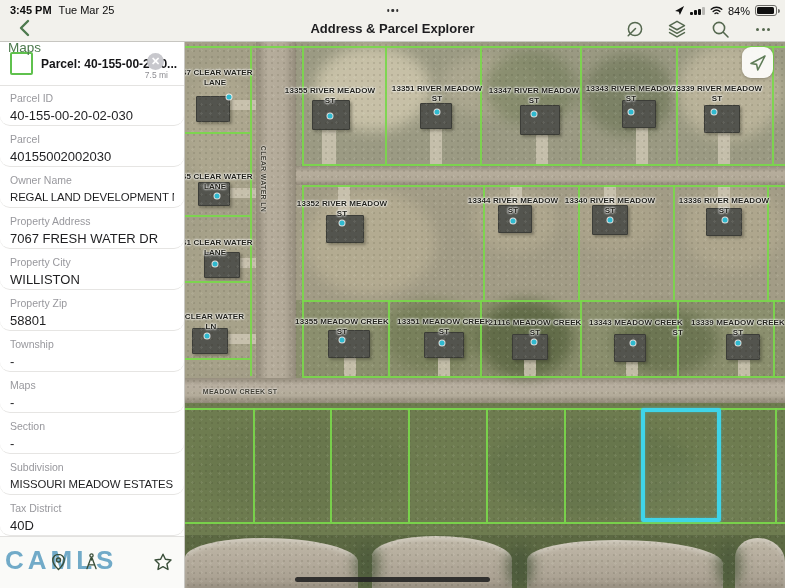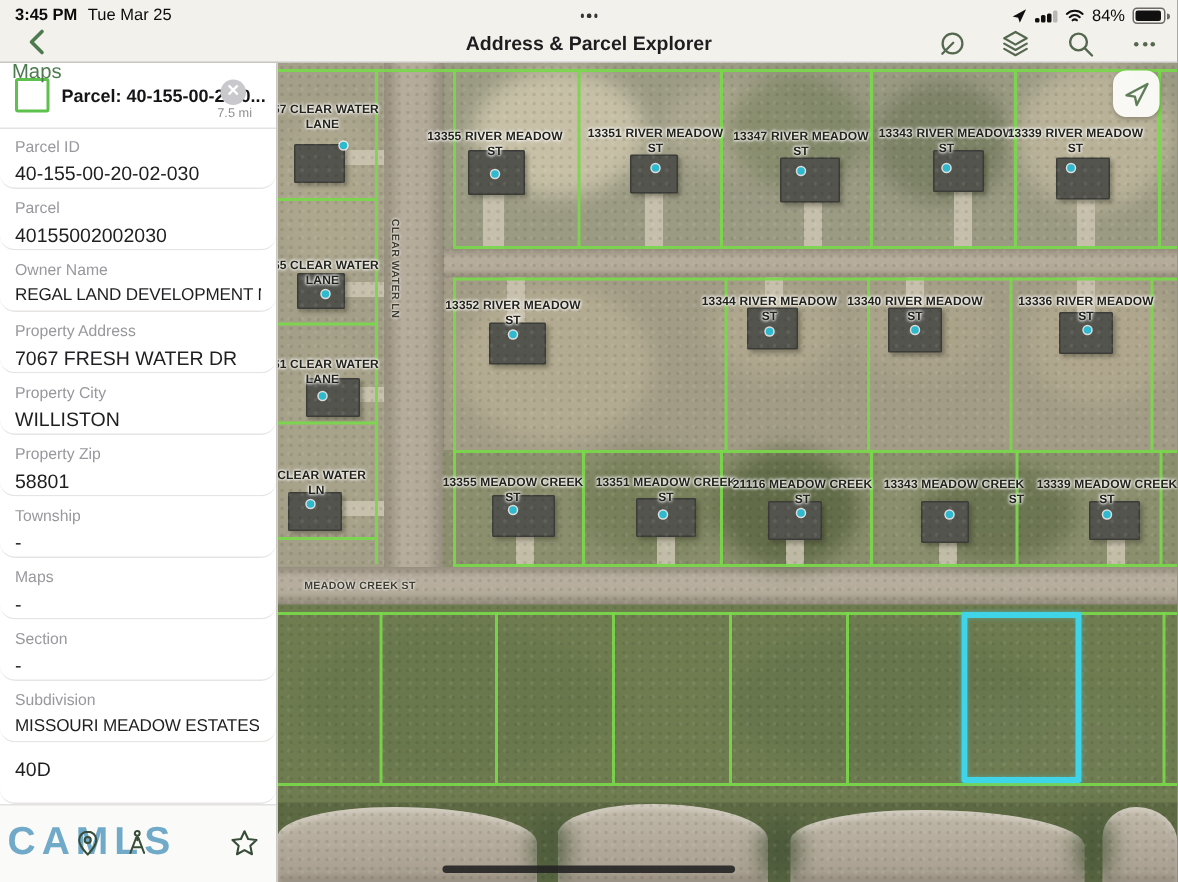--- a/index.html
+++ b/index.html
@@ -198,20 +198,21 @@
         </div>
         <div class="field">
           <div class="flabel">Section</div>
           <div class="fvalue">-</div>
         </div>
         <div class="field">
           <div class="flabel">Subdivision</div>
           <div class="fvalue long">MISSOURI MEADOW ESTATES</div>
         </div>
         <div class="field">
+          <div class="flabel">Tax District</div>
           <div class="fvalue">40D</div>
         </div>
       </div>
     <div id="ptoolbar">
       <span id="watermark">CAMLS</span>
       <span class="tbico" style="left:48px">
         <svg width="19" height="20" viewBox="0 0 20 20" fill="none" stroke="#384d38" stroke-width="1.5">
           <path d="M10 2 C6.7 2 4 4.6 4 7.9 C4 12.3 10 18 10 18 C10 18 16 12.3 16 7.9 C16 4.6 13.3 2 10 2 Z"></path>
             <circle cx="10" cy="7.9" r="2.1"></circle>
         </svg>

